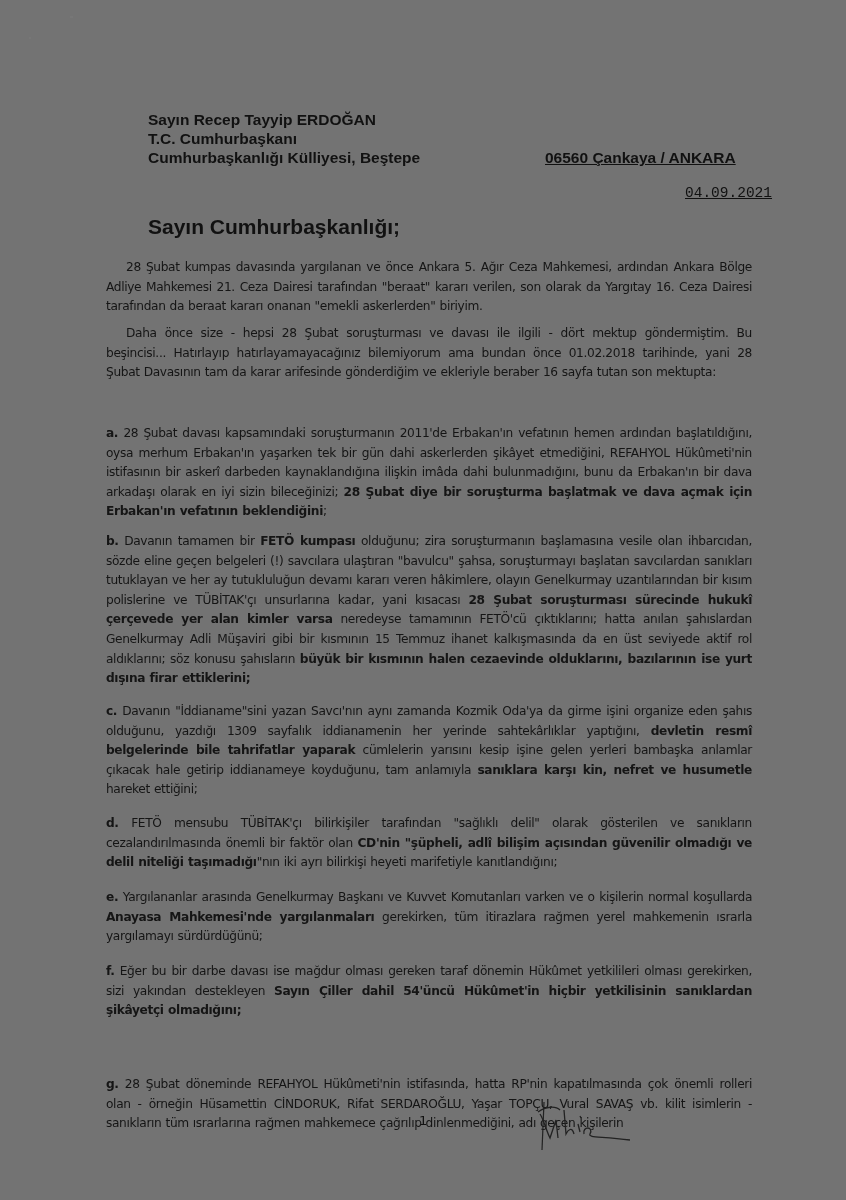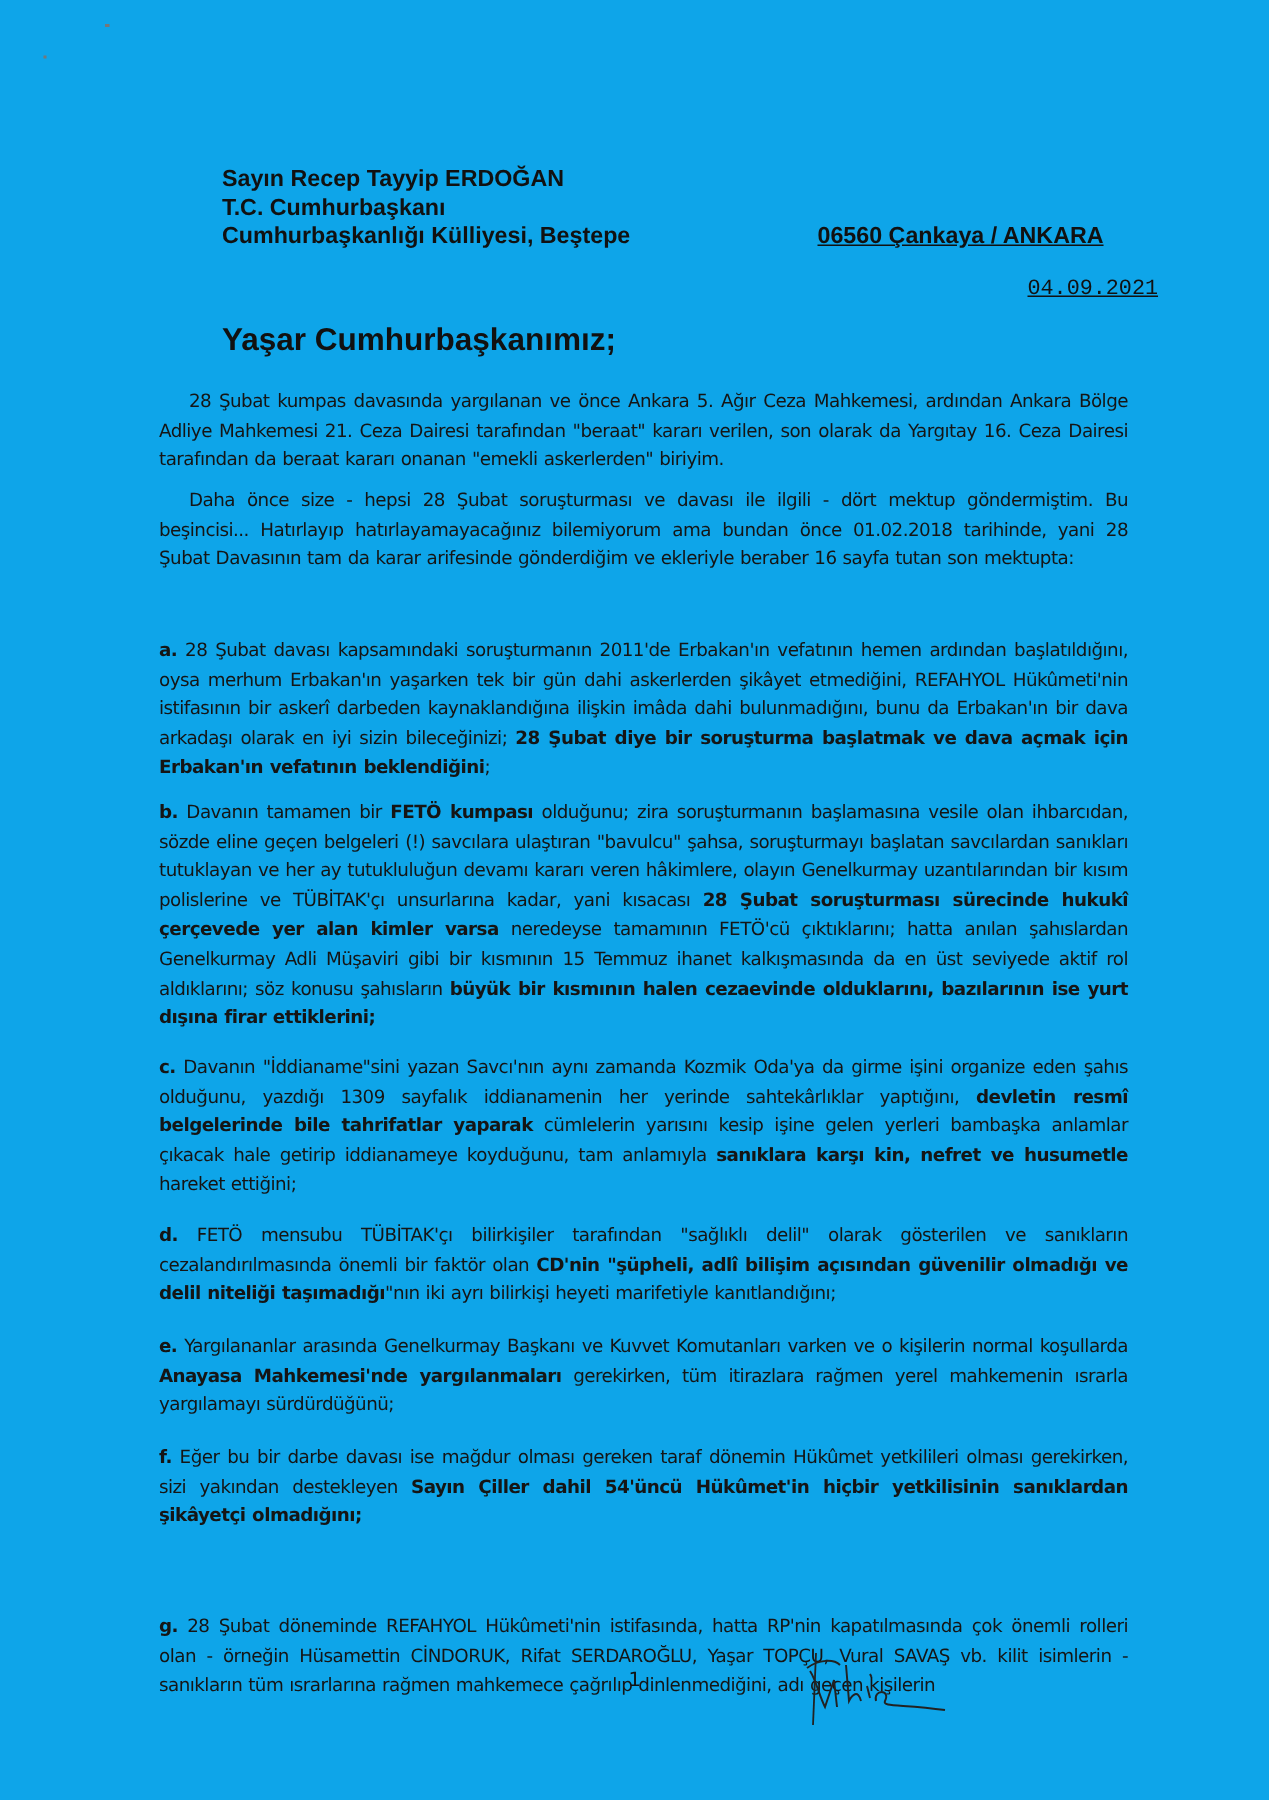--- a/index.html
+++ b/index.html
@@ -1,17 +1,17 @@
 <!DOCTYPE html>
 <html><head>
 <meta charset="utf-8">
 <style>
   html, body { margin: 0; padding: 0; background: #ffffff; }
   body { width: 846px; height: 1200px; position: relative; overflow: hidden; color: #111; }
-  .page { position: absolute; left: 0; top: 0; width: 846px; height: 1200px; background: #0ea5e9; }
+  .page { position: absolute; left: 0; top: 0; width: 846px; height: 1200px; background: #737373; }
   .speck { position: absolute; width: 3px; height: 2px; background: #777; }
   .addr { position: absolute; left: 148px; top: 110px; font-family: "Liberation Sans", sans-serif; font-weight: bold; font-size: 15.5px; line-height: 19px; color: #111; }
   .addr div { white-space: nowrap; }
   .city { position: absolute; left: 545px; top: 149px; font-family: "Liberation Sans", sans-serif; font-weight: bold; font-size: 15.5px; color: #111; white-space: nowrap; text-decoration: underline; }
   .date { position: absolute; left: 685px; top: 185px; font-family: Liberation Mono, monospace; font-size: 14.5px; text-decoration: underline; color: #111; }
   .salute { position: absolute; left: 148px; top: 215px; font-family: "Liberation Sans", sans-serif; font-weight: bold; font-size: 21px; color: #111; }
   .body { position: absolute; left: 106px; width: 646px; font-family: "DejaVu Sans", sans-serif; font-size: 12.2px; line-height: 19.6px; text-align: justify; color: #151515; letter-spacing: -0.35px; word-spacing: 0.5px; }
   .body p { margin: 0; }
   .indent { text-indent: 20px; }
   b { font-weight: bold; }
@@ -28,21 +28,21 @@
 
   <div class="addr">
     <div>Sayın Recep Tayyip ERDOĞAN</div>
     <div>T.C. Cumhurbaşkanı</div>
     <div>Cumhurbaşkanlığı Külliyesi, Beştepe</div>
   </div>
   <div class="city">06560 Çankaya / ANKARA</div>
 
   <div class="date">04.09.2021</div>
 
-  <div class="salute">Yaşar Cumhurbaşkanımız;</div>
+  <div class="salute">Sayın Cumhurbaşkanlığı;</div>
 
   <div class="body" style="top:258px;">
     <p class="indent">28 Şubat kumpas davasında yargılanan ve önce Ankara 5. Ağır Ceza Mahkemesi, ardından Ankara Bölge Adliye Mahkemesi 21. Ceza Dairesi tarafından "beraat" kararı verilen, son olarak da Yargıtay 16. Ceza Dairesi tarafından da beraat kararı onanan "emekli askerlerden" biriyim.</p>
   </div>
 
   <div class="body" style="top:324px;">
     <p class="indent">Daha önce size - hepsi 28 Şubat soruşturması ve davası ile ilgili - dört mektup göndermiştim. Bu beşincisi... Hatırlayıp hatırlayamayacağınız bilemiyorum ama bundan önce 01.02.2018 tarihinde, yani 28 Şubat Davasının tam da karar arifesinde gönderdiğim ve ekleriyle beraber 16 sayfa tutan son mektupta:</p>
   </div>
 
   <div class="body" style="top:424px;">

